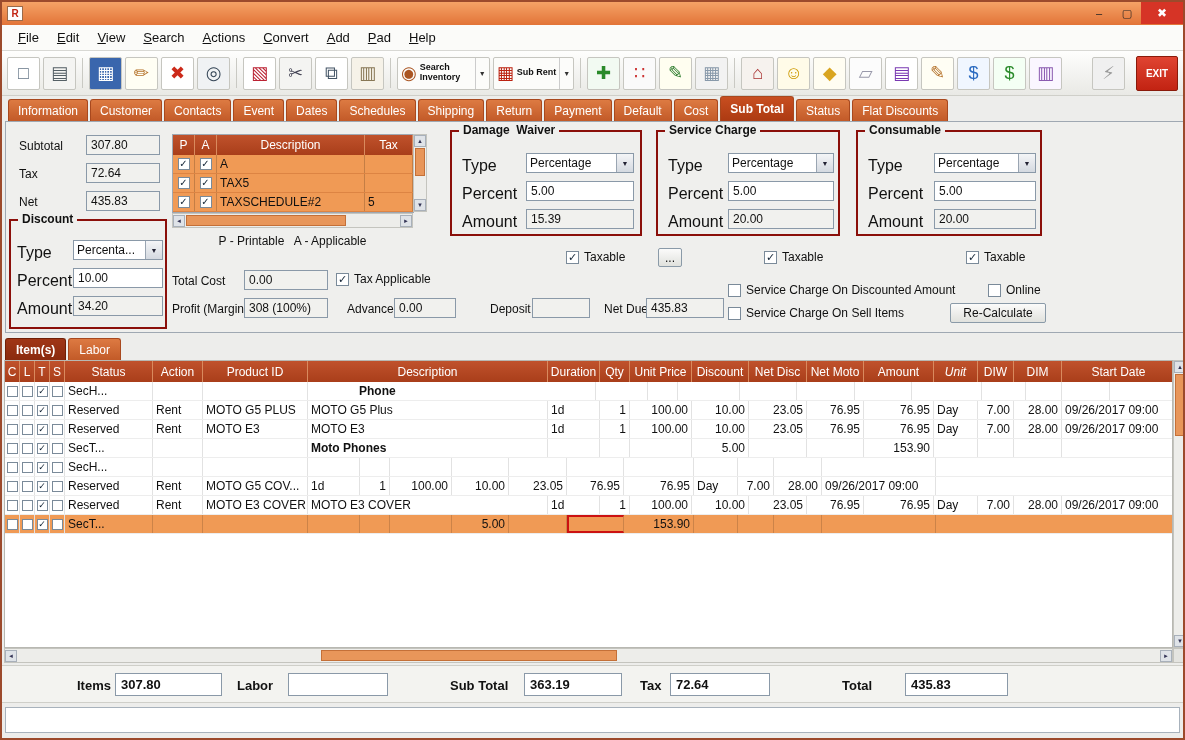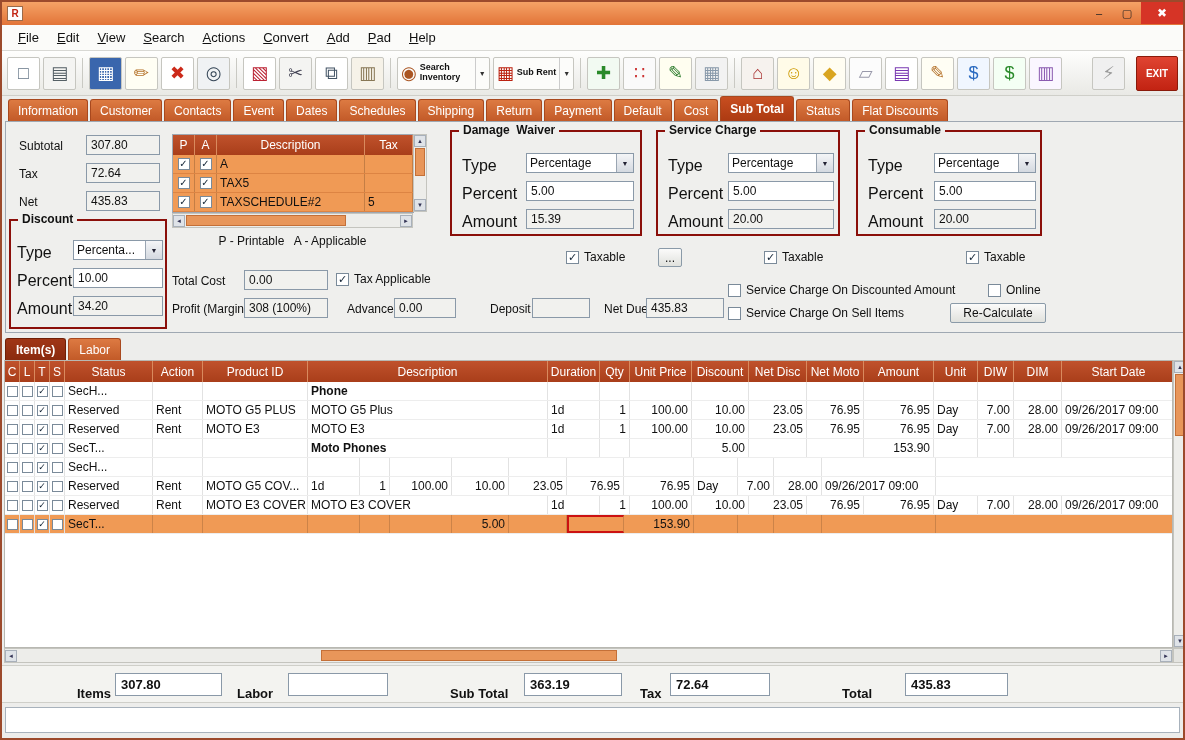--- a/index.html
+++ b/index.html
@@ -81,21 +81,21 @@
   .it-cell{display:flex;align-items:center;padding:0 3px;font-size:12px;border-right:1px solid #e2e2e2;overflow:hidden;white-space:nowrap;flex:none}
   .it-row.hl .it-cell{border-right:1px solid rgba(0,0,0,.15)}
   .it-cell.r{justify-content:flex-end}
   .it-cell.b{font-weight:bold}
   .it-cell.redcell{border:2px solid #CC1111}
   .it-cbcell{display:flex;align-items:center;justify-content:center;border-right:1px solid #e2e2e2;flex:none}
   .it-cbcell .cb{width:11px;height:11px;font-size:9px}
 
   
   .summary{position:absolute;left:0;right:0;top:663px;height:38px;background:#F3F3F0;border-top:1px solid #cfcfc9;border-bottom:1px solid #cfcfc9}
-  .sum-lbl{position:absolute;top:20px;font-weight:bold;font-size:13px}
+  .sum-lbl{position:absolute;top:12px;font-weight:bold;font-size:13px}
   .sum-field{position:absolute;top:7px;height:23px;border:1px solid #8A99A8;background:#fff;font-weight:bold;font-size:13px;padding:3px 5px;white-space:nowrap;overflow:hidden}
   .statusbar{position:absolute;left:0;right:0;top:701px;height:35px;background:#EDEDEB}
   .status-field{position:absolute;left:3px;right:3px;top:4px;height:26px;background:#fff;border:1px solid #A8B2BC}
 </style>
 </head>
 <body>
 
 <div class="window">
 
   <div class="titlebar">
@@ -399,42 +399,42 @@
         <span class="it-hcell" style="width: 50px;">Action</span>
         <span class="it-hcell" style="width: 105px;">Product ID</span>
         <span class="it-hcell" style="width: 240px;">Description</span>
         <span class="it-hcell" style="width: 52px;">Duration</span>
         <span class="it-hcell" style="width: 30px;">Qty</span>
         <span class="it-hcell" style="width: 62px;">Unit Price</span>
         <span class="it-hcell" style="width: 57px;">Discount</span>
         <span class="it-hcell" style="width: 58px;">Net Disc</span>
         <span class="it-hcell" style="width: 57px;">Net Moto</span>
         <span class="it-hcell" style="width: 70px;">Amount</span>
-        <span class="it-hcell" style="width: 44px;">Unit</span>
+        <span class="it-hcell" style="width: 44px; font-style: italic;">Unit</span>
         <span class="it-hcell" style="width: 36px;">DIW</span>
         <span class="it-hcell" style="width: 48px;">DIM</span>
         <span class="it-hcell" style="width: 114px;">Start Date</span>
       </div>
       <div class="it-row">
         <span class="it-cbcell" style="width: 15px;">
           <span class="cb"></span>
         </span>
         <span class="it-cbcell" style="width: 15px;">
           <span class="cb"></span>
         </span>
         <span class="it-cbcell" style="width: 15px;">
           <span class="cb on">✓</span>
         </span>
         <span class="it-cbcell" style="width: 15px;">
           <span class="cb"></span>
         </span>
         <span class="it-cell" style="width: 88px;">SecH...</span>
         <span class="it-cell" style="width: 50px;"></span>
         <span class="it-cell" style="width: 105px;"></span>
-        <span class="it-cell b" style="width: 240px;">Phone</span>
+        <span class="it-cell b" style="width: 240px; margin-left: 48px;">Phone</span>
         <span class="it-cell" style="width: 52px;"></span>
         <span class="it-cell r" style="width: 30px;"></span>
         <span class="it-cell r" style="width: 62px;"></span>
         <span class="it-cell r" style="width: 57px;"></span>
         <span class="it-cell r" style="width: 58px;"></span>
         <span class="it-cell r" style="width: 57px;"></span>
         <span class="it-cell r" style="width: 70px;"></span>
         <span class="it-cell" style="width: 44px;"></span>
         <span class="it-cell r" style="width: 36px;"></span>
         <span class="it-cell r" style="width: 48px;"></span>

